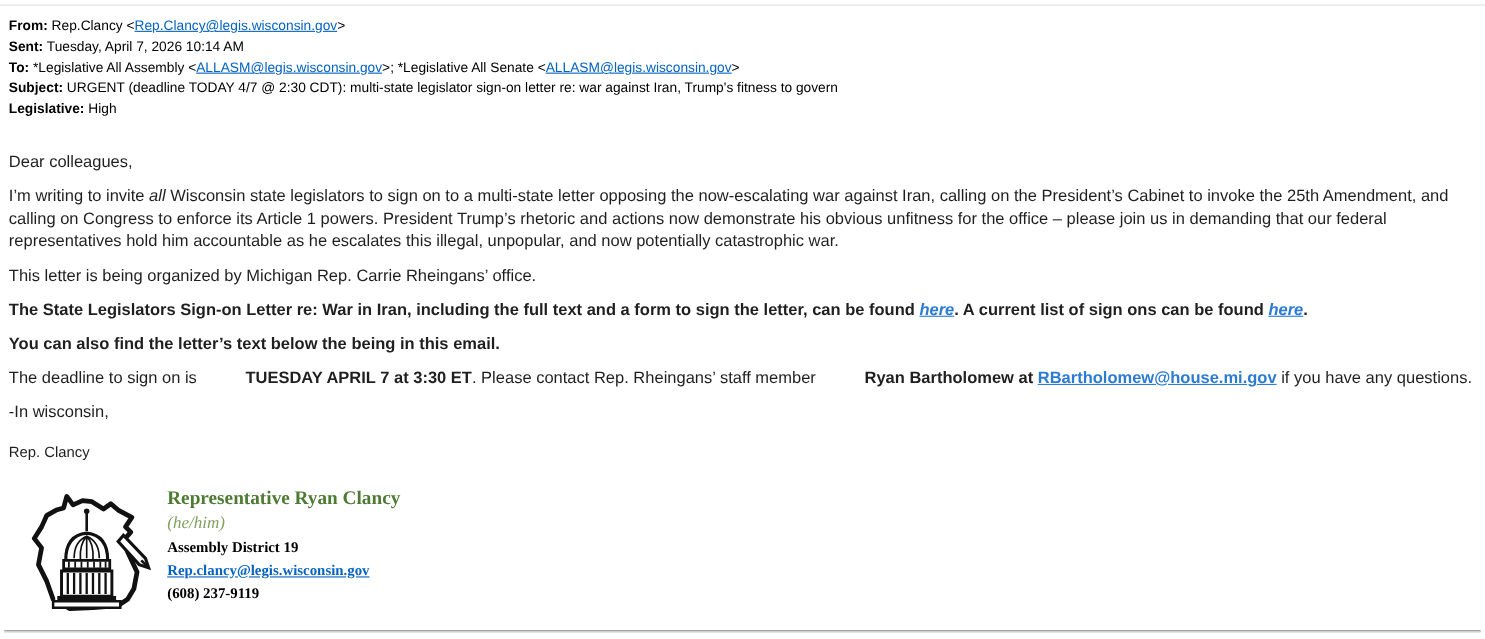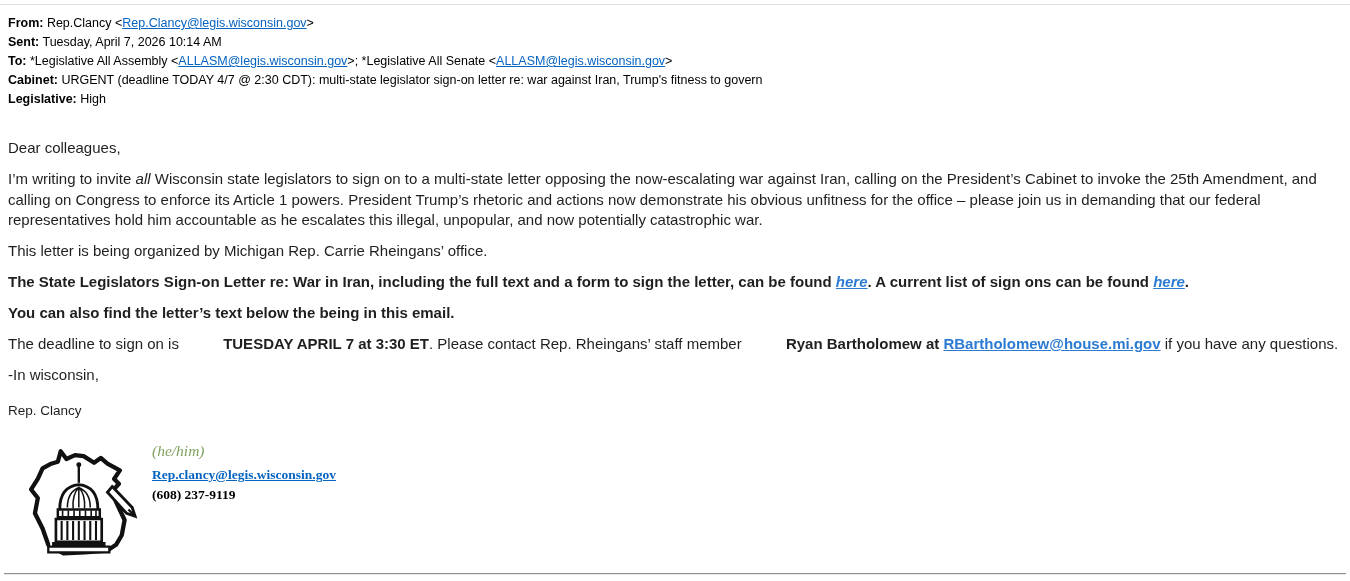--- a/index.html
+++ b/index.html
@@ -114,21 +114,21 @@
   <div class="row">
     <span class="lbl">From:</span><span> Rep.Clancy &lt;</span><a class="hlink">Rep.Clancy@legis.wisconsin.gov</a><span>&gt;</span>
   </div>
   <div class="row">
     <span class="lbl">Sent:</span><span> Tuesday, April 7, 2026 10:14 AM</span>
   </div>
   <div class="row">
     <span class="lbl">To:</span><span> *Legislative All Assembly &lt;</span><a class="hlink">ALLASM@legis.wisconsin.gov</a><span>&gt;; *Legislative All Senate &lt;</span><a class="hlink">ALLASM@legis.wisconsin.gov</a><span>&gt;</span>
   </div>
   <div class="row">
-    <span class="lbl">Cabinet:</span><span> URGENT (deadline TODAY 4/7 @ 2:30 CDT): multi-state legislator sign-on letter re: war against Iran, Trump's fitness to govern</span>
+    <span class="lbl">Subject:</span><span> URGENT (deadline TODAY 4/7 @ 2:30 CDT): multi-state legislator sign-on letter re: war against Iran, Trump's fitness to govern</span>
   </div>
   <div class="row">
     <span class="lbl">Legislative:</span><span> High</span>
   </div>
 </div>
 
 <div class="mailbody">
   <p class="greeting">Dear colleagues,</p>
 
   <p><span>I’m writing to invite </span><span class="ital">all</span><span> Wisconsin state legislators to sign on to a multi-state letter opposing the now-escalating war against Iran, calling on the President’s Cabinet to invoke the 25th Amendment, and calling on Congress to enforce its Article 1 powers. President Trump’s rhetoric and actions now demonstrate his obvious unfitness for the office – please join us in demanding that our federal representatives hold him accountable as he escalates this illegal, unpopular, and now potentially catastrophic war.</span></p>
@@ -165,19 +165,21 @@
     <path d="M52,76 L96,76 L96,84 L52,84 Z" fill="#ffffff" stroke="#111" stroke-width="2.6"></path>
     <path d="M57,77 L57,83 M63,77 L63,83 M69,77 L69,83 M75,77 L75,83 M81,77 L81,83 M87,77 L87,83 M92,77 L92,83" stroke="#111" stroke-width="1.7"></path>
 
     <path d="M50,86 L98,86 L98,110 L50,110 Z" fill="#ffffff" stroke="#111" stroke-width="2.8"></path>
     <path d="M56,88 L56,108 M62,88 L62,108 M68,88 L68,108 M74,88 L74,108 M80,88 L80,108 M86,88 L86,108 M92,88 L92,108" stroke="#111" stroke-width="2.2"></path>
 
     <path d="M46,110 L102,110 L102,115 L46,115 Z" fill="#111"></path>
     <path d="M42,115 L106,115 L106,121 L42,121 Z" fill="#ffffff" stroke="#111" stroke-width="2.4"></path>
   </svg>
   <div class="sig-text">
+    <div class="sig-name">Representative Ryan Clancy</div>
     <div class="sig-pronouns">(he/him)</div>
+    <div class="sig-district">Assembly District 19</div>
     <div class="sig-email-row"><a class="slink">Rep.clancy@legis.wisconsin.gov</a></div>
     <div class="sig-phone">(608) 237-9119</div>
   </div>
 </div>
 
 <div class="fold-rule"></div>
 
 </body></html>

